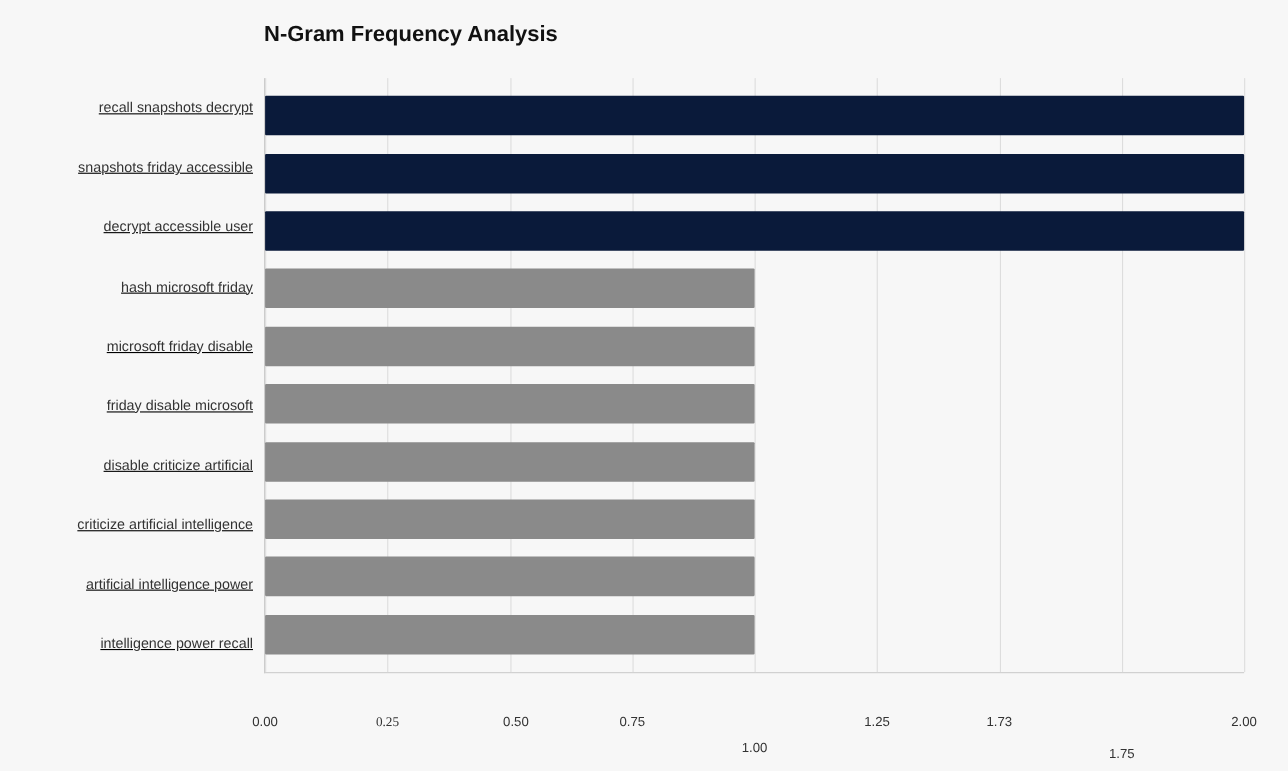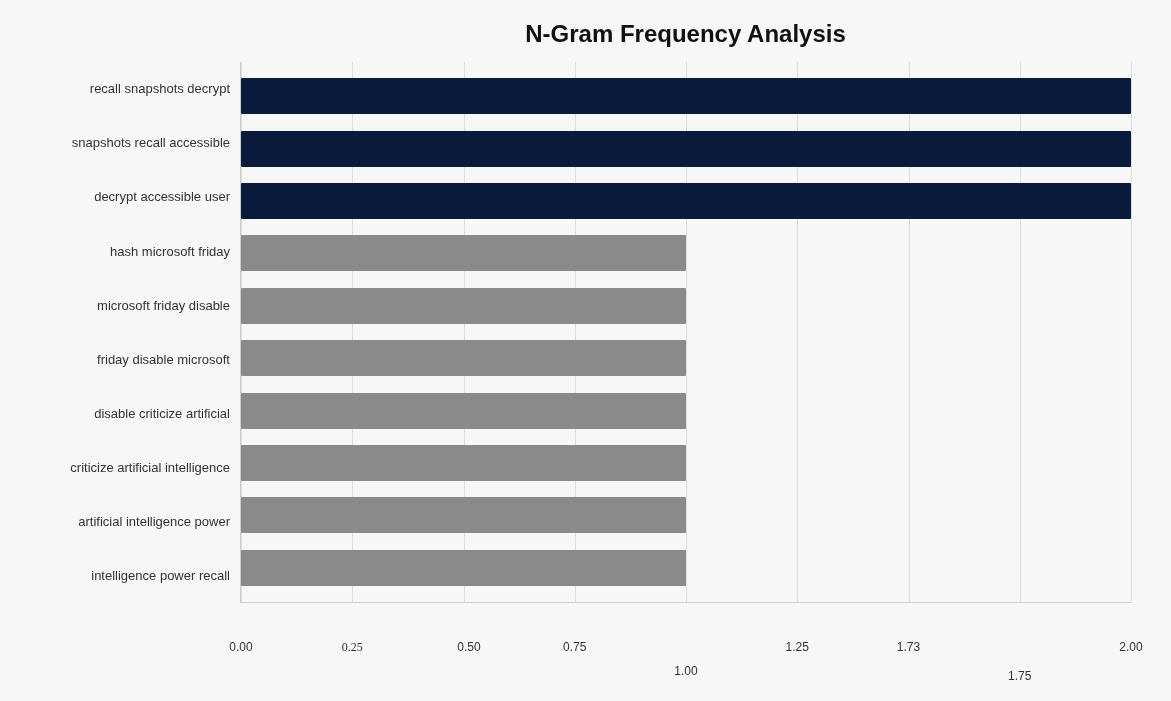--- a/index.html
+++ b/index.html
@@ -13,40 +13,41 @@
       justify-content: center;
     }
     .chart-container {
       background: #f7f7f7;
       width: 1171px;
       height: 701px;
       position: relative;
       padding: 20px 40px 80px 20px;
     }
     .chart-title {
-      text-align: center;
-      font-size: 24px;
+      text-align: left;
+      font-size: 20px;
       font-weight: bold;
       color: #111;
-      margin-bottom: 14px;
+      margin-bottom: 28px;
       padding-left: 220px;
     }
     .chart-area {
       display: flex;
       flex-direction: row;
       width: 100%;
       height: calc(100% - 60px);
     }
     .y-axis-labels {
       display: flex;
       flex-direction: column;
       justify-content: space-around;
       width: 220px;
       padding-right: 10px;
       flex-shrink: 0;
+      text-decoration: underline;
     }
     .y-label {
       font-size: 13px;
       color: #333;
       text-align: right;
       line-height: 1.2;
     }
     .plot-area {
       flex: 1;
       display: flex;
@@ -115,21 +116,21 @@
     }
   </style>
 </head>
 <body>
 
 <div class="chart-container">
   <div class="chart-title">N-Gram Frequency Analysis</div>
   <div class="chart-area">
     <div class="y-axis-labels" id="y-labels">
         <div class="y-label">recall snapshots decrypt</div>
-        <div class="y-label">snapshots recall accessible</div>
+        <div class="y-label">snapshots friday accessible</div>
         <div class="y-label">decrypt accessible user</div>
         <div class="y-label">hash microsoft friday</div>
         <div class="y-label">microsoft friday disable</div>
         <div class="y-label">friday disable microsoft</div>
         <div class="y-label">disable criticize artificial</div>
         <div class="y-label">criticize artificial intelligence</div>
         <div class="y-label">artificial intelligence power</div>
         <div class="y-label">intelligence power recall</div>
       </div>
     <div class="plot-area" id="plot-area">

